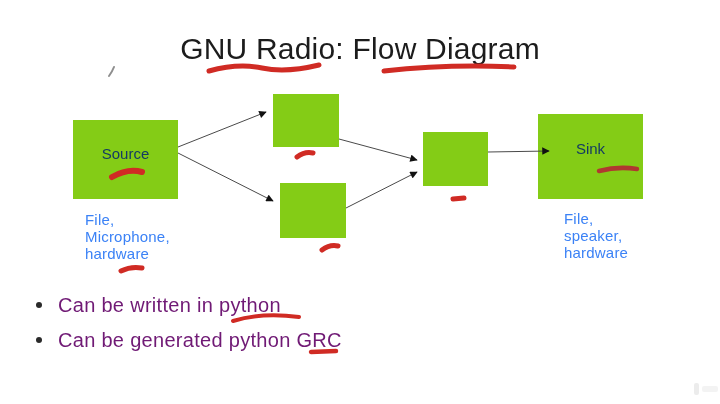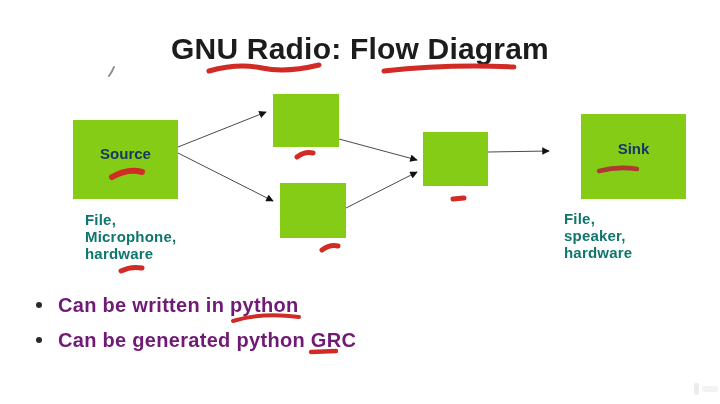--- a/index.html
+++ b/index.html
@@ -3,21 +3,20 @@
 <meta charset="utf-8">
 <style>
   html, body { margin: 0; padding: 0; background: #ffffff; }
   .stage {
     position: relative;
     width: 720px;
     height: 404px;
     background: #ffffff;
     overflow: hidden;
     font-family: "Liberation Sans", sans-serif;
-    font-weight: bold;
   }
   .slide-title {
     position: absolute;
     left: 0; right: 0; top: 33px;
     text-align: center;
     font-size: 30px;
     line-height: 32px;
     color: #1c1c1c;
     letter-spacing: 0.2px;
     white-space: nowrap;
@@ -28,28 +27,28 @@
     display: flex;
     align-items: center;
     justify-content: center;
     font-size: 15px;
     color: #143a64;
   }
   .node-source { left: 73px;  top: 120px; width: 105px; height: 79px; }
   .node-top    { left: 273px; top: 94px;  width: 66px;  height: 53px; }
   .node-bottom { left: 280px; top: 183px; width: 66px;  height: 55px; }
   .node-small  { left: 423px; top: 132px; width: 65px;  height: 54px; }
-  .node-sink   { left: 581px; top: 114px; width: 105px; height: 85px; }
+  .node-sink   { left: 538px; top: 114px; width: 105px; height: 85px; }
   .node-source .node-label { position: relative; top: -6px; }
   .node-sink   .node-label { position: relative; top: -8px; }
   .caption {
     position: absolute;
     font-size: 15px;
     line-height: 17px;
-    color: #0f766e;
+    color: #3b82f6;
     letter-spacing: 0.2px;
   }
   .caption-source { left: 85px;  top: 211px; }
   .caption-sink   { left: 564px; top: 210px; }
   .bullet-row {
     position: absolute;
     left: 36px;
     display: flex;
     align-items: center;
     gap: 16px;

